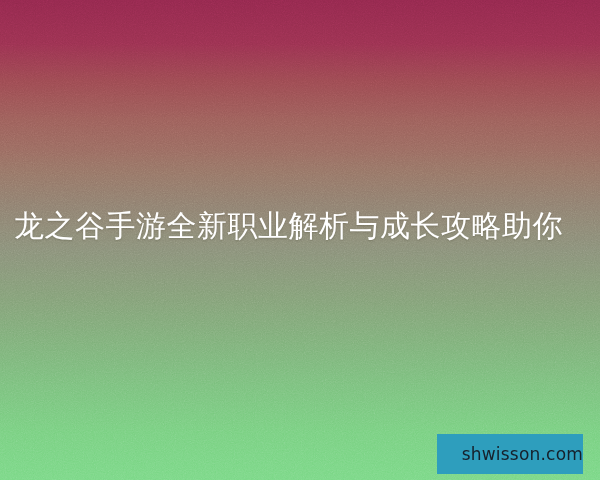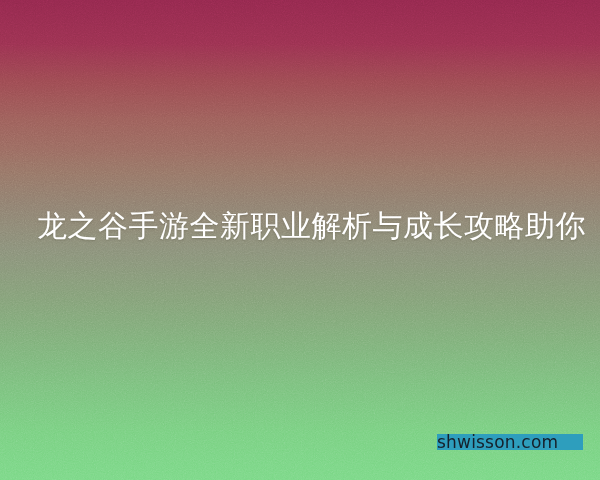--- a/index.html
+++ b/index.html
@@ -48,46 +48,46 @@
     opacity: 0.26;
     mix-blend-mode: overlay;
     pointer-events: none;
   }
 
   #title-block {
     position: absolute;
     left: 0;
     right: 0;
     top: 207px;
-    text-align: right;
+    text-align: left;
     padding: 0 14px;
     box-sizing: border-box;
   }
 
   .title-line {
     display: block;
     color: #ffffff;
     font-size: 30px;
     line-height: 38px;
     letter-spacing: 0.5px;
     font-weight: 400;
     white-space: nowrap;
     text-shadow: 0 1px 2px rgba(60, 60, 40, 0.28);
   }
 
   #watermark-badge {
     position: absolute;
     left: 437px;
     top: 434px;
     width: 146px;
-    height: 16px;
+    height: 40px;
     background: #2e9ebd;
     display: flex;
     align-items: center;
-    justify-content: flex-start;
+    justify-content: flex-end;
     box-sizing: border-box;
   }
 
   #watermark-text {
     color: #16202b;
     font-size: 17px;
     line-height: 17px;
     letter-spacing: 0.2px;
     white-space: nowrap;
   }

